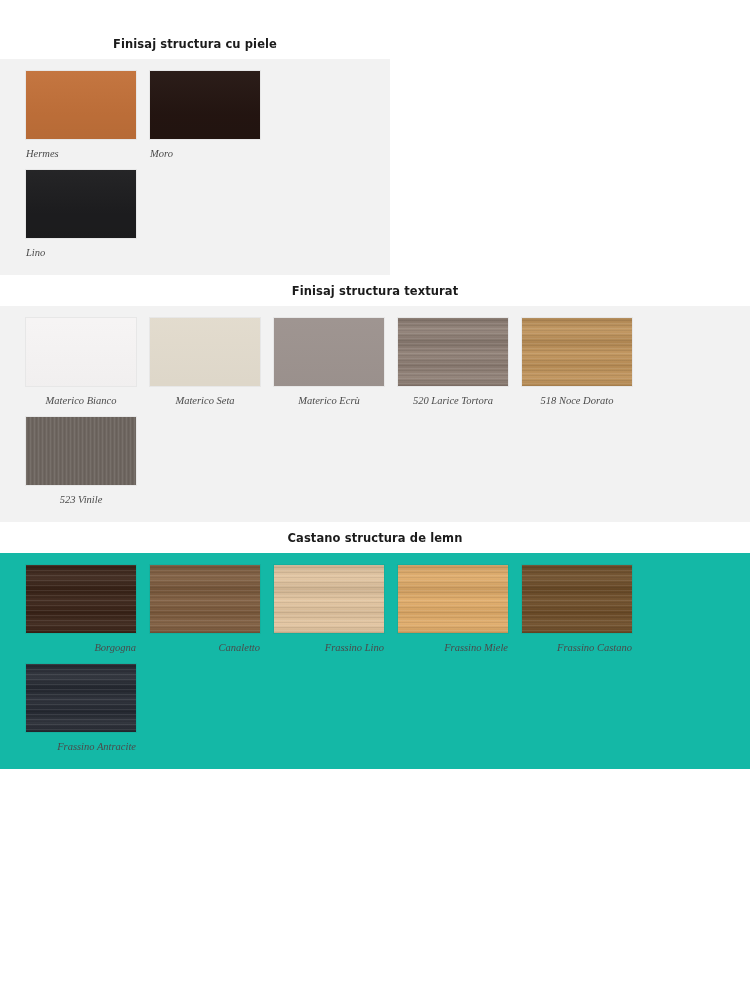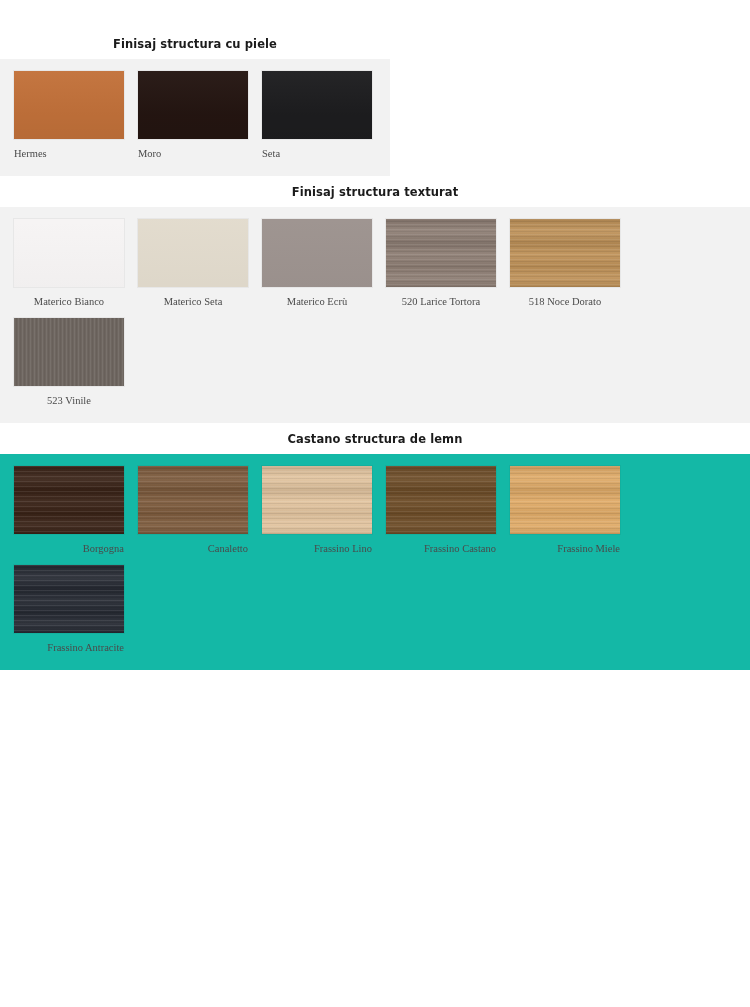--- a/index.html
+++ b/index.html
@@ -38,21 +38,22 @@
   .panel {
     background: #f2f2f2;
     padding: 12px 0 6px 0;
   }
   .panel-narrow { width: 390px; }
   .panel-wide   { width: 750px; }
 
   .swatch-row {
     display: flex;
     flex-wrap: wrap;
-    padding-left: 14px;
+    padding-left: 26px;
+    font-style: italic;
   }
 
   .swatch-cell {
     width: 110px;
     margin-right: 14px;
     margin-bottom: 6px;
   }
 
   .swatch-tile {
     width: 110px;
@@ -155,21 +156,21 @@
           <div class="swatch-cell">
             <div class="swatch-tile grain-leather" style="background: rgb(194, 113, 58);"></div>
             <div class="swatch-label">Hermes</div>
           </div>
           <div class="swatch-cell">
             <div class="swatch-tile grain-leather" style="background: rgb(36, 21, 17);"></div>
             <div class="swatch-label">Moro</div>
           </div>
           <div class="swatch-cell">
             <div class="swatch-tile grain-leather" style="background: rgb(29, 29, 31);"></div>
-            <div class="swatch-label">Seta</div>
+            <div class="swatch-label">Lino</div>
           </div>
         </div>
       </div>
       <div class="heading-wrap">
         <div class="section-heading heading-inner-wide">Finisaj structura texturat</div>
       </div>
       <div class="panel panel-wide" style="background: rgb(242, 242, 242); text-align: center;">
         <div class="swatch-row">
           <div class="swatch-cell">
             <div class="swatch-tile grain-flat" style="background: rgb(246, 244, 244);"></div>
@@ -208,27 +209,27 @@
           </div>
           <div class="swatch-cell">
             <div class="swatch-tile grain-h" style="background: rgb(125, 91, 61);"></div>
             <div class="swatch-label">Canaletto</div>
           </div>
           <div class="swatch-cell">
             <div class="swatch-tile grain-h" style="background: rgb(226, 196, 159);"></div>
             <div class="swatch-label">Frassino Lino</div>
           </div>
           <div class="swatch-cell">
+            <div class="swatch-tile grain-h" style="background: rgb(224, 171, 104);"></div>
+            <div class="swatch-label">Frassino Miele</div>
+          </div>
+          <div class="swatch-cell">
             <div class="swatch-tile grain-h" style="background: rgb(110, 77, 40);"></div>
             <div class="swatch-label">Frassino Castano</div>
           </div>
           <div class="swatch-cell">
-            <div class="swatch-tile grain-h" style="background: rgb(224, 171, 104);"></div>
-            <div class="swatch-label">Frassino Miele</div>
-          </div>
-          <div class="swatch-cell">
             <div class="swatch-tile grain-h" style="background: rgb(38, 42, 51);"></div>
             <div class="swatch-label">Frassino Antracite</div>
           </div>
         </div>
       </div>
     </div>
 </div>
 
 </body></html>

